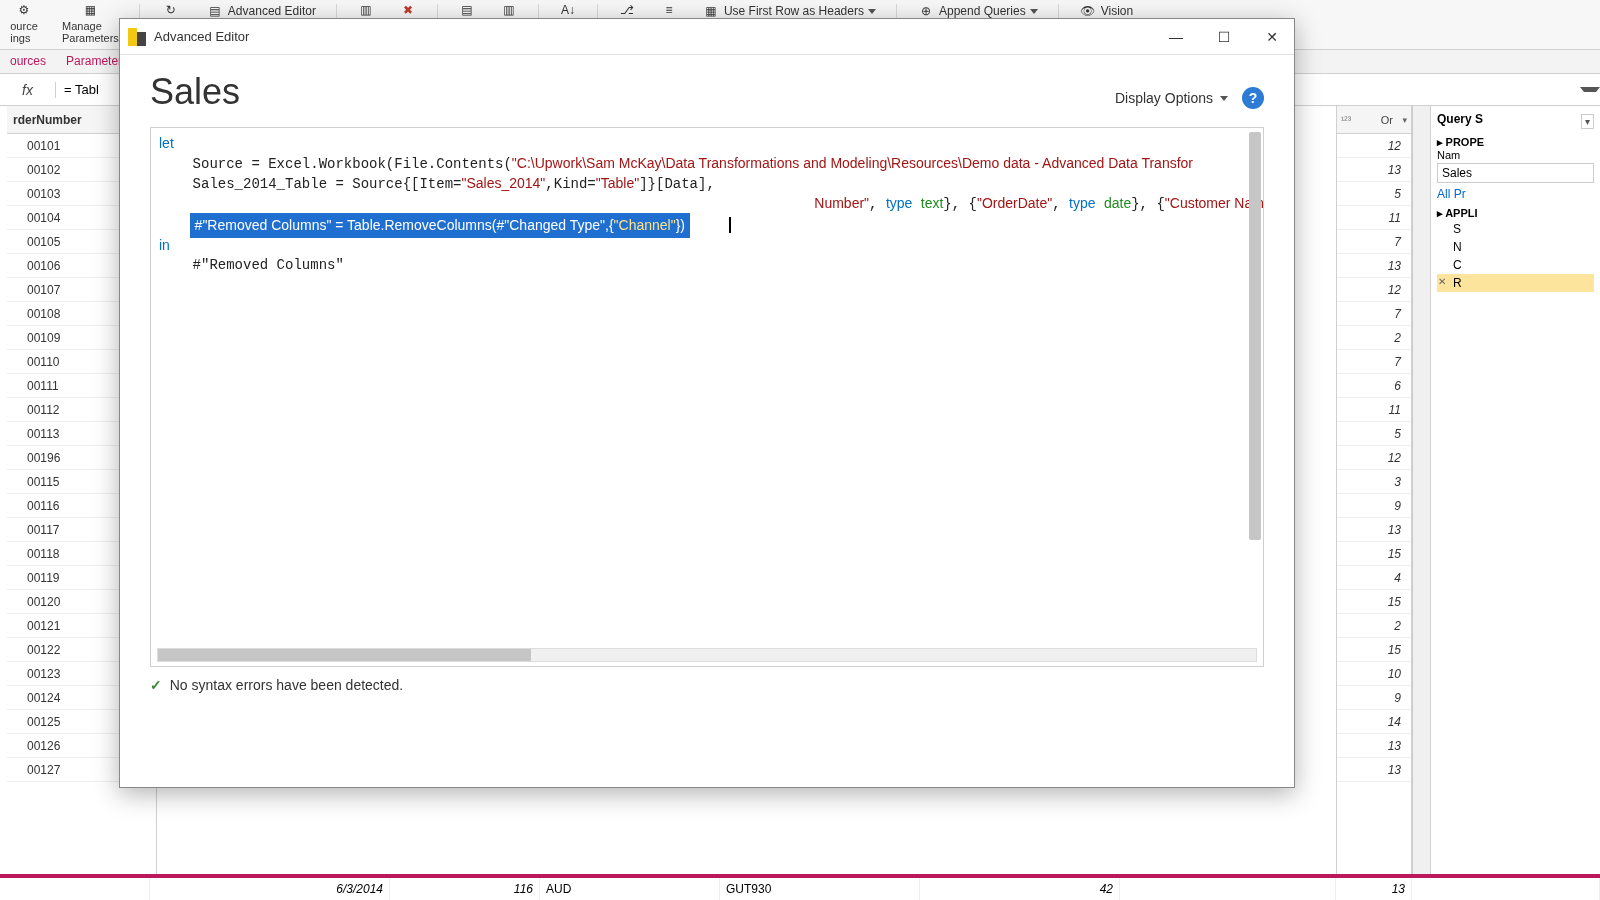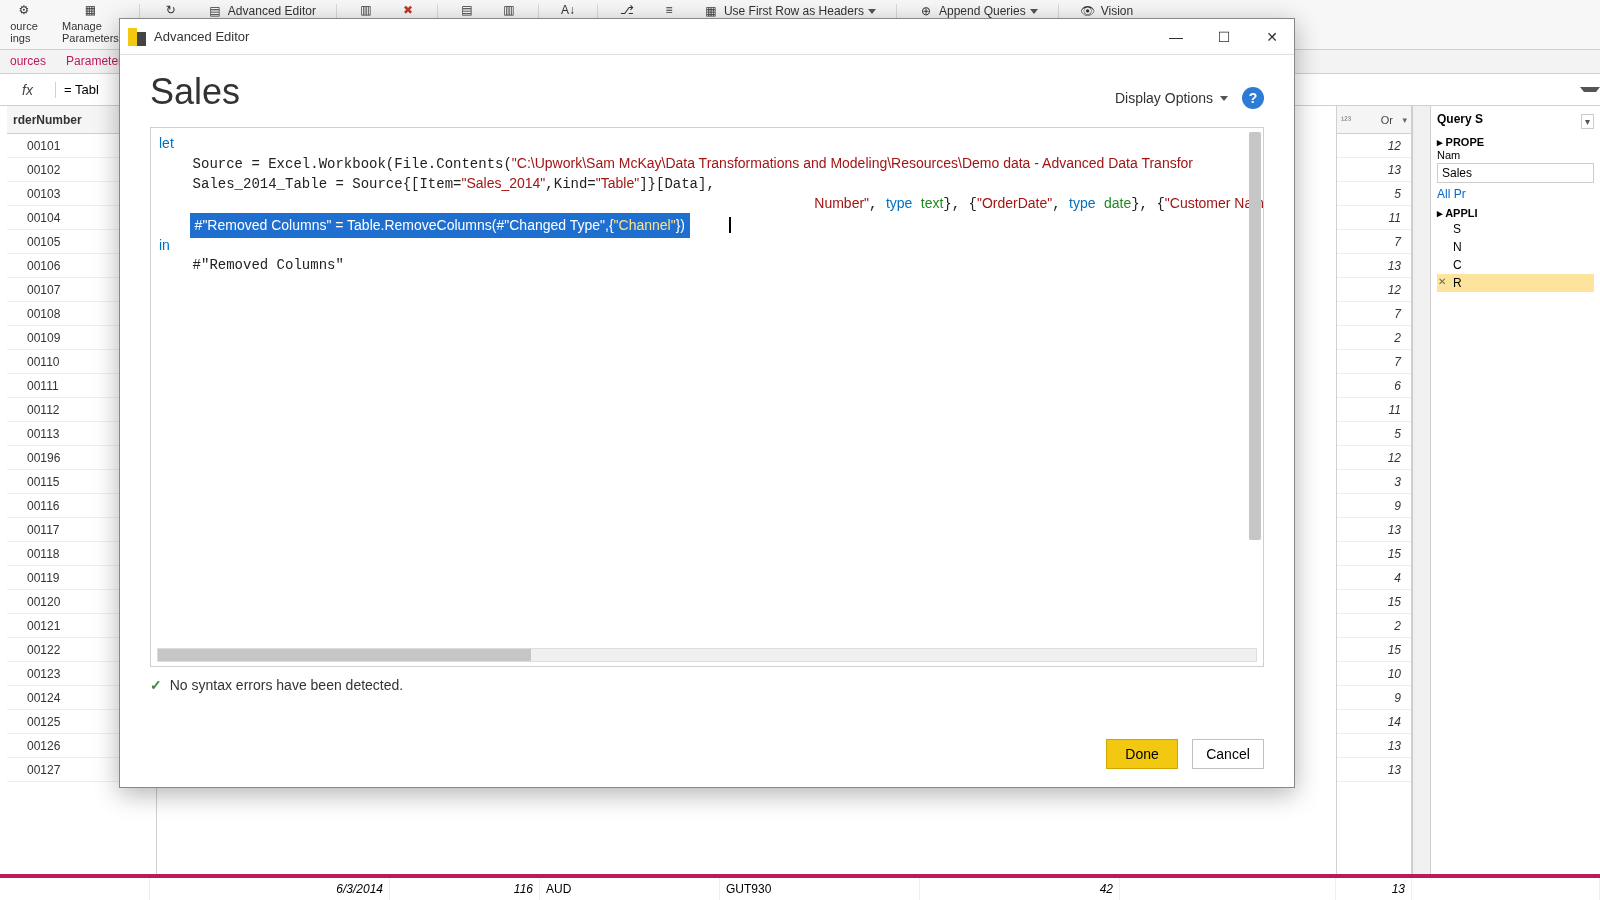--- a/index.html
+++ b/index.html
@@ -317,17 +317,13 @@
     <div class="ae-hscroll">
         <div class="thumb"></div>
       </div>
   </div>
 
   <div class="ae-status">
     <span class="chk">✓</span>
     <span>No syntax errors have been detected.</span>
   </div>
 
-  <div class="ae-foot">
-    <button class="primary">Done</button>
-    <button>Cancel</button>
-  </div>
 </div>
 
 </body></html>

